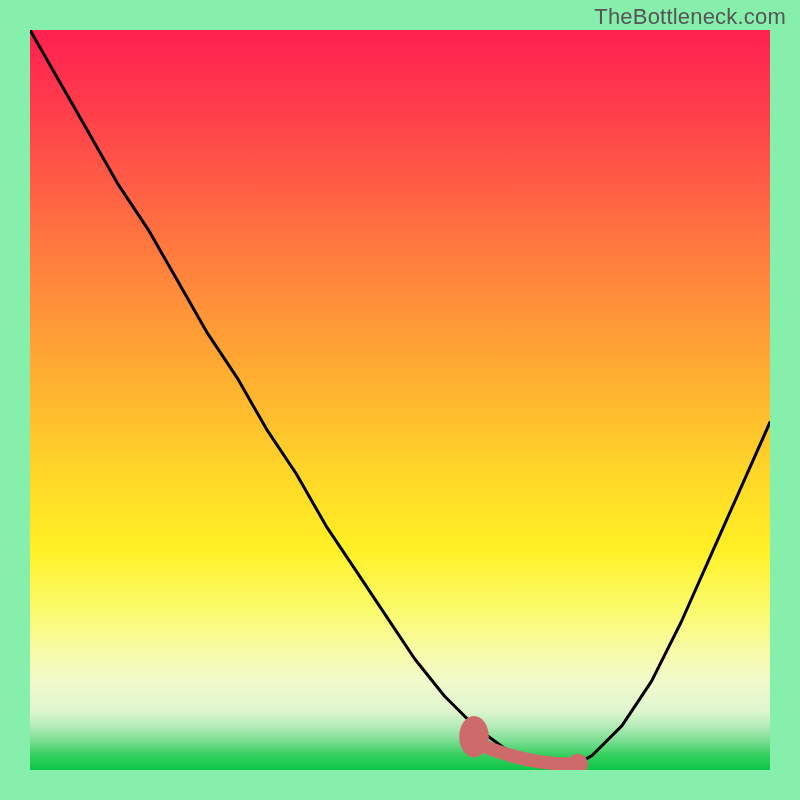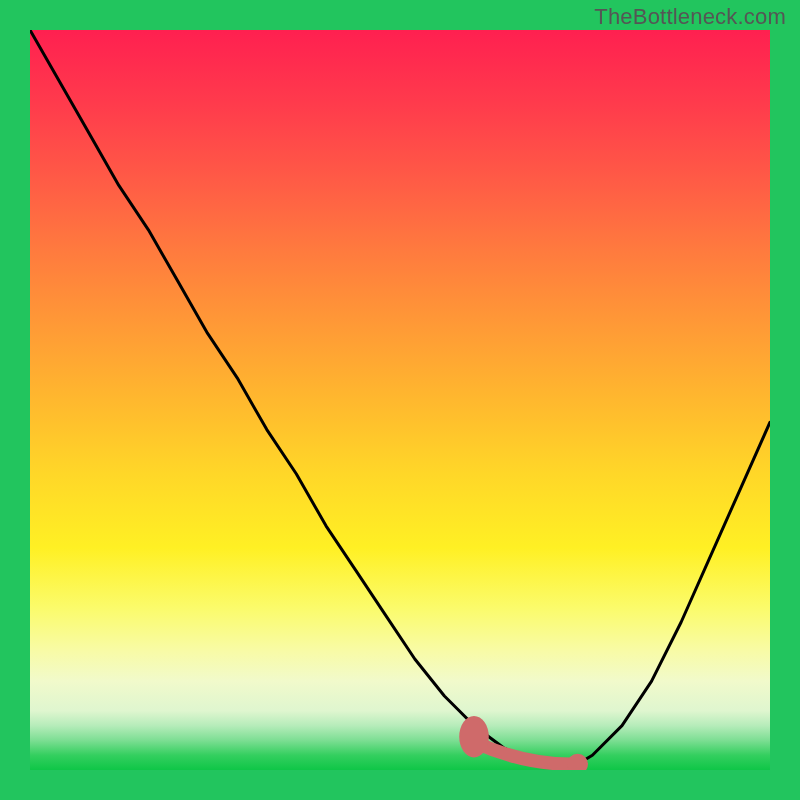--- a/index.html
+++ b/index.html
@@ -8,21 +8,21 @@
     width: 800px;
     height: 800px;
     background: #000;
     overflow: hidden;
     font-family: Arial, Helvetica, sans-serif;
   }
   .frame {
     position: relative;
     width: 800px;
     height: 800px;
-    background: #22c55e;
+    background: #86efac;
   }
   .plot {
     position: absolute;
     left: 30px;
     top: 30px;
     width: 740px;
     height: 740px;
     
     background: linear-gradient(
       to bottom,

